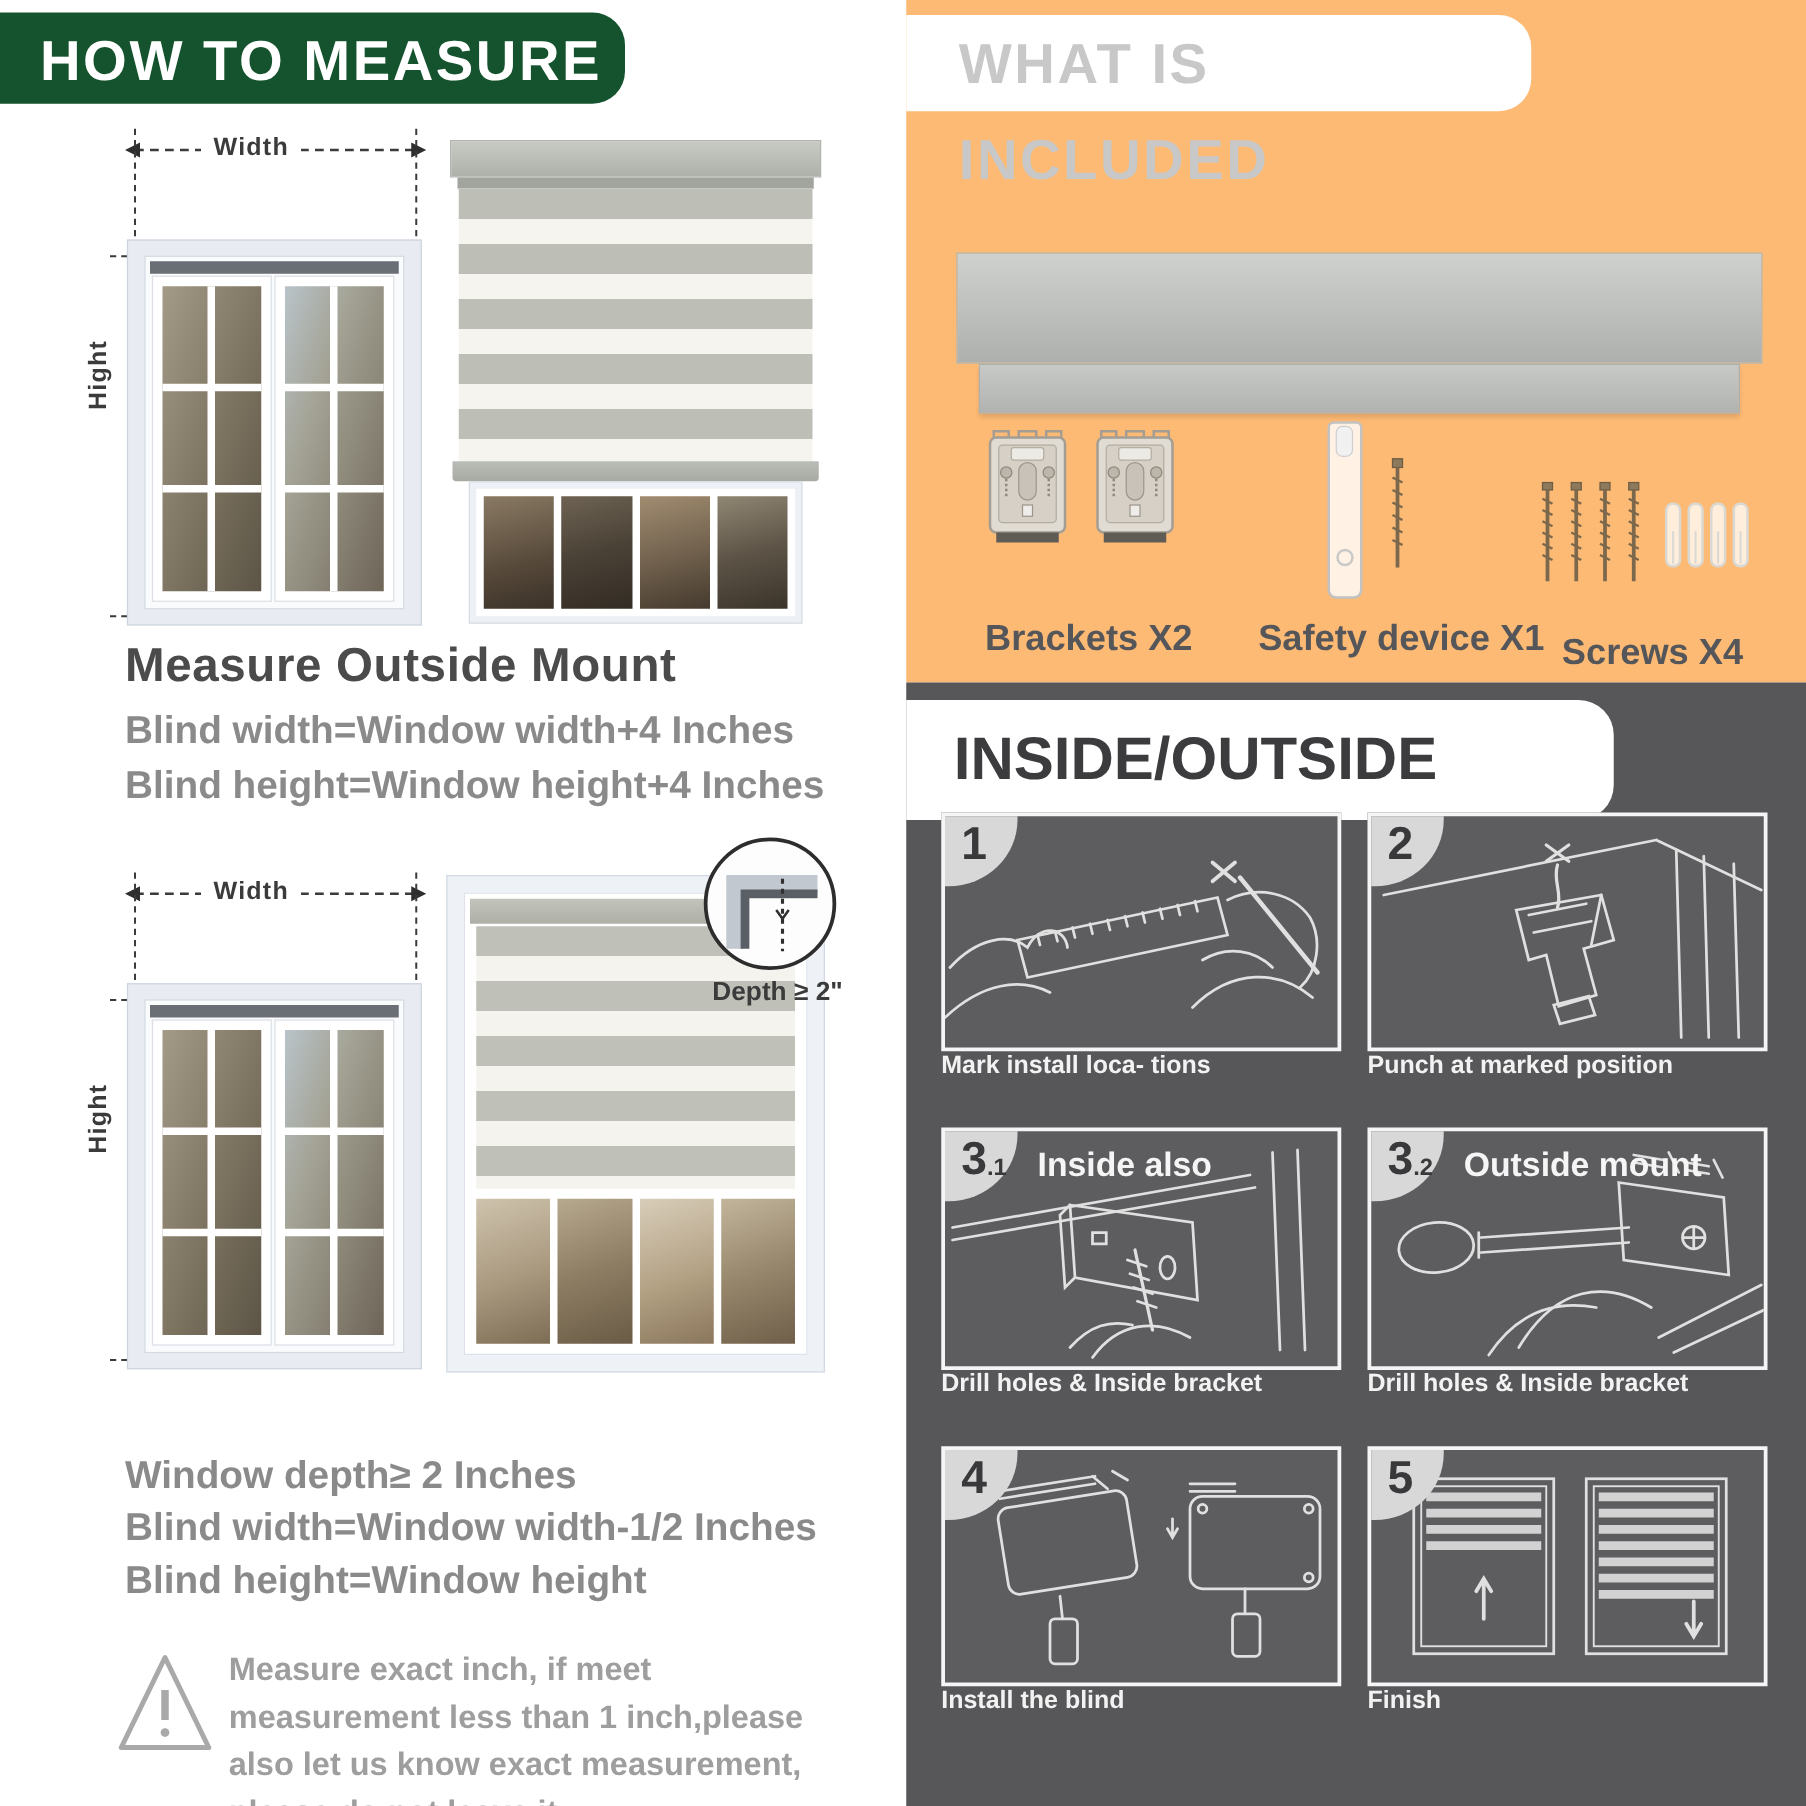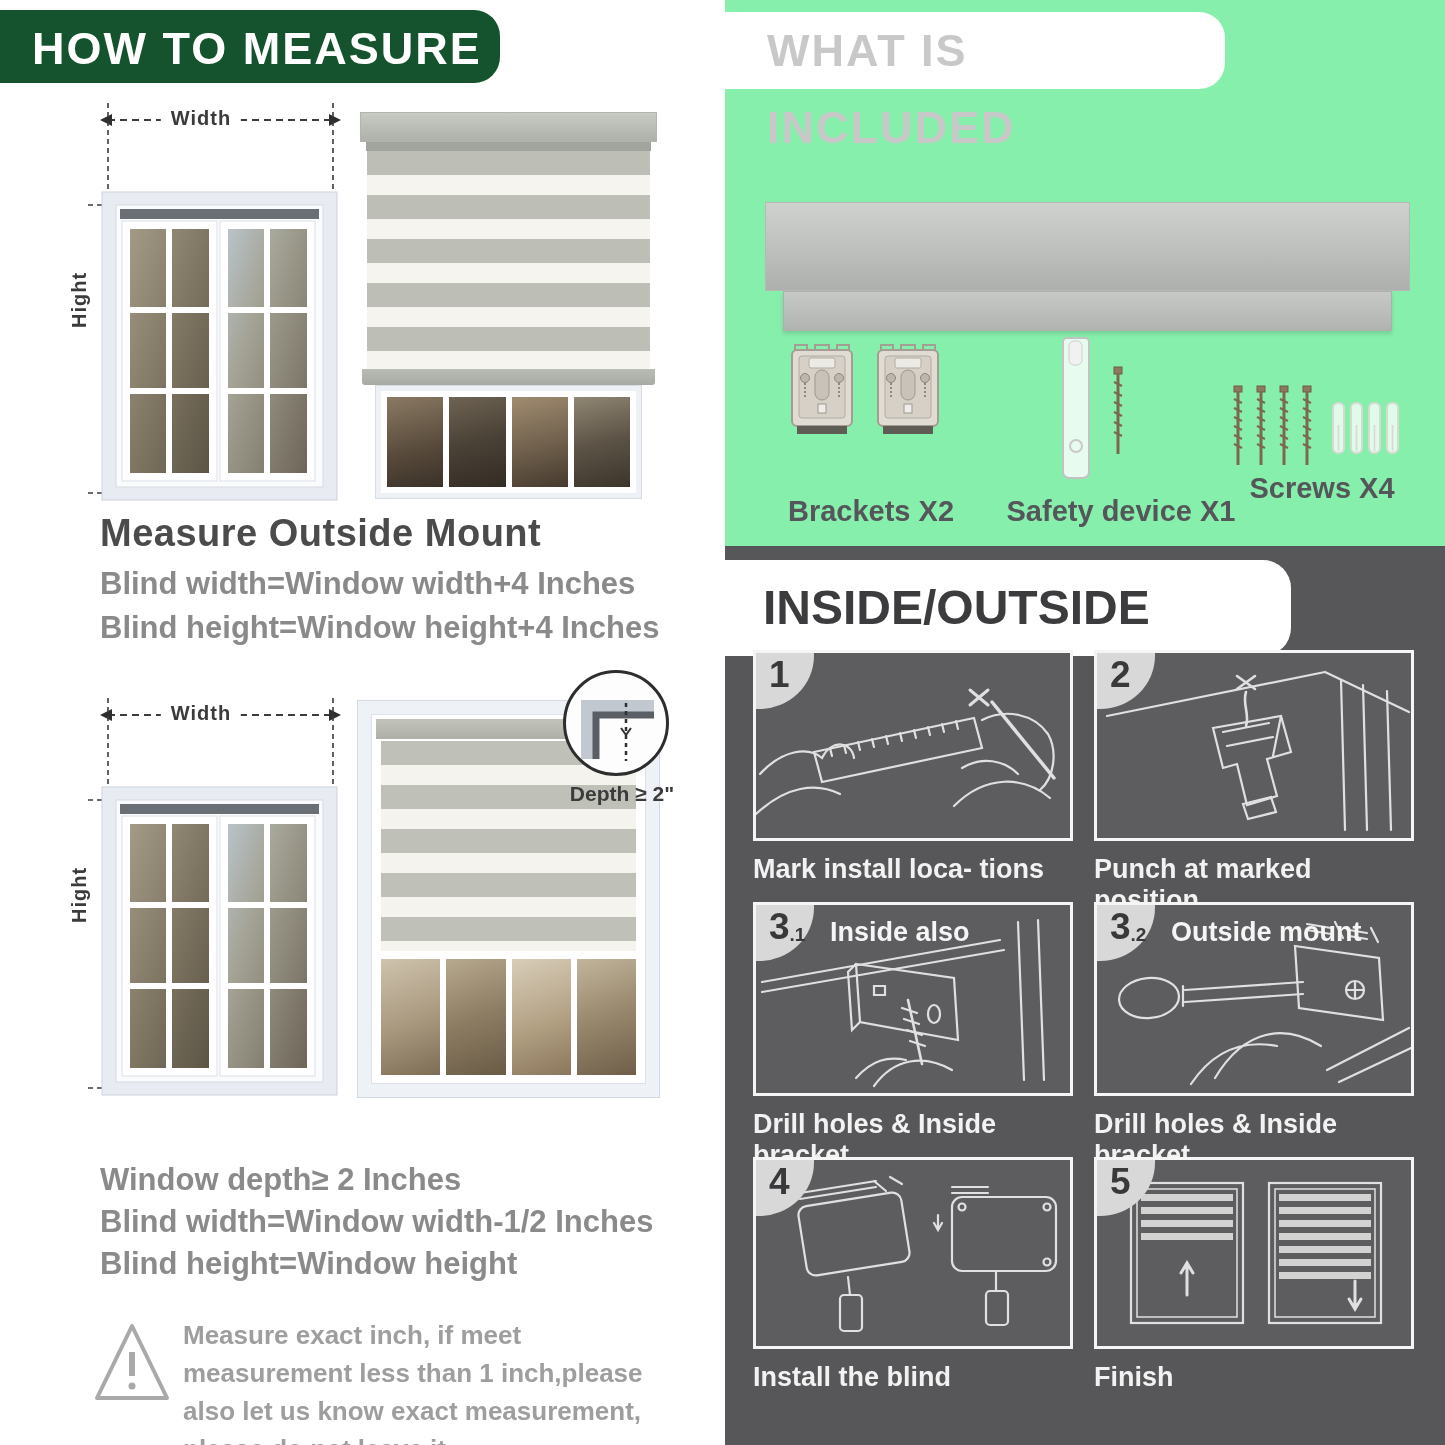--- a/index.html
+++ b/index.html
@@ -46,21 +46,21 @@
   .if-glass{position:absolute;left:9px;right:9px;top:244px;bottom:8px;display:flex;gap:6px;background:#fff;}
   .magnifier{position:absolute;left:563px;top:670px;width:106px;height:106px;border:3px solid #2d2d2d;
              border-radius:50%;background:#fdfdfe;overflow:hidden;box-sizing:border-box;}
   .depth-label{position:absolute;left:560px;top:782px;width:124px;text-align:center;
                font-size:21px;font-weight:bold;color:#3b3b3b;}
 
   .warn-text{position:absolute;left:183px;top:1316px;width:475px;font-size:26px;line-height:38px;
              font-weight:bold;color:#9e9e9e;}
 
   
-  .right-top{position:absolute;left:725px;top:0;width:720px;height:546px;background:#86efac;}
+  .right-top{position:absolute;left:725px;top:0;width:720px;height:546px;background:#fdba74;}
   .wii-header{position:absolute;left:0;top:12px;width:500px;height:77px;background:#fff;
               border-radius:0 26px 26px 0;color:#c7c8c7;font-size:45px;font-weight:bold;
               letter-spacing:2px;line-height:77px;padding-left:42px;box-sizing:border-box;}
   .product-label{position:absolute;left:0;top:140px;width:100%;text-align:center;
                  font-size:31px;font-weight:bold;color:#56575b;}
   .rail-top{position:absolute;left:40px;top:202px;width:645px;height:89px;
             background:linear-gradient(180deg,#ced1cd,#bcbfbb 55%,#adb0ac);border:1px solid #b5b8b4;box-sizing:border-box;}
   .rail-bottom{position:absolute;left:58px;top:291px;width:609px;height:40px;
                background:linear-gradient(180deg,#c6c9c5,#b0b3af);border:1px solid #adb0ac;
                box-sizing:border-box;box-shadow:0 3px 4px rgba(0,0,0,.12);}
@@ -70,21 +70,21 @@
   .iom-header{position:absolute;left:0;top:14px;width:566px;height:96px;background:#fff;
               border-radius:0 28px 28px 0;color:#3c3c3e;font-size:48px;font-weight:bold;
               letter-spacing:0;line-height:96px;padding-left:38px;box-sizing:border-box;}
   .step{position:absolute;width:320px;}
   .panel{position:relative;height:185px;border:3px solid #f5f5f5;background:#5d5d60;box-sizing:content-box;}
   .badge{position:absolute;top:0;left:0;width:58px;height:56px;background:#d8d8d8;
          border-radius:0 0 95% 0;display:flex;align-items:flex-start;padding:3px 0 0 13px;box-sizing:border-box;}
   .badge-num{font-size:37px;font-weight:bold;color:#39393b;line-height:1.05;}
   .badge-sub{font-size:19px;font-weight:bold;color:#39393b;margin-top:16px;}
   .panel-title{position:absolute;left:74px;top:12px;font-size:27px;font-weight:bold;color:#f5f5f5;}
-  .caption{margin-top:13px;font-size:27px;font-weight:bold;color:#f2f2f2;}
+  .caption{font-size:20px;font-weight:bold;color:#f2f2f2;}
   .stepart{position:absolute;inset:0;width:100%;height:100%;}
 </style>
 </head>
 <body>
 
 <svg width="0" height="0" style="position:absolute" aria-hidden="true">
   <defs>
     <linearGradient id="gL" x1="0" y1="0" x2="1" y2="1">
       <stop offset="0" stop-color="#a39a87"></stop>
         <stop offset=".5" stop-color="#7f7663"></stop>
@@ -277,21 +277,21 @@
             <rect x="56" y="18" width="11" height="50" rx="5"></rect>
         </g>
         <g stroke="#dad8d3" stroke-width="1.6">
           <line x1="7.5" y1="40" x2="7.5" y2="66"></line>
             <line x1="25.5" y1="40" x2="25.5" y2="66"></line>
           <line x1="43.5" y1="40" x2="43.5" y2="66"></line>
             <line x1="61.5" y1="40" x2="61.5" y2="66"></line>
         </g>
       </svg>
     </div>
-    <div class="item-label" style="left:507px;top:432px;width:180px;">Screws X4</div>
+    <div class="item-label" style="left:507px;top:466px;width:180px;">Screws X4</div>
   </div>
 
   <div class="right-bottom">
     <div class="iom-header">INSIDE/OUTSIDE MOUNT</div>
 
     <div class="step" style="left:28px;top:104px;">
       <div class="panel">
         <svg class="stepart" viewBox="0 0 314 179" fill="none" stroke="#e0e0e0" stroke-width="2.2" stroke-linecap="round">
           <path d="M4,118 C26,94 52,90 66,102 C76,82 96,86 98,102"></path>
           <path d="M0,158 C30,130 60,126 84,138"></path>

